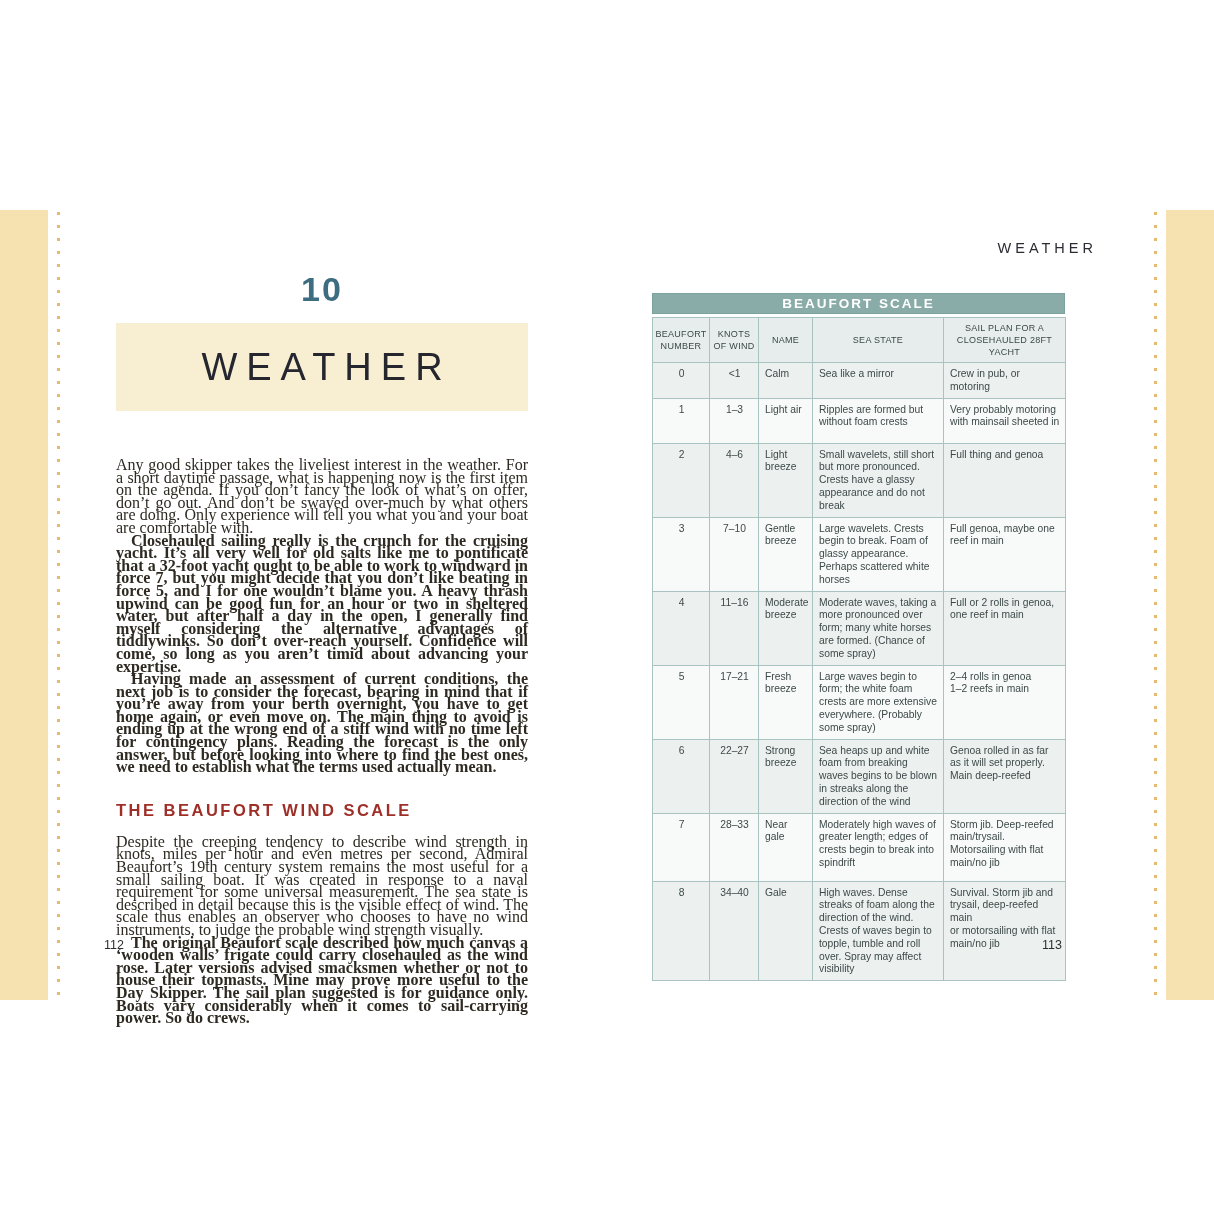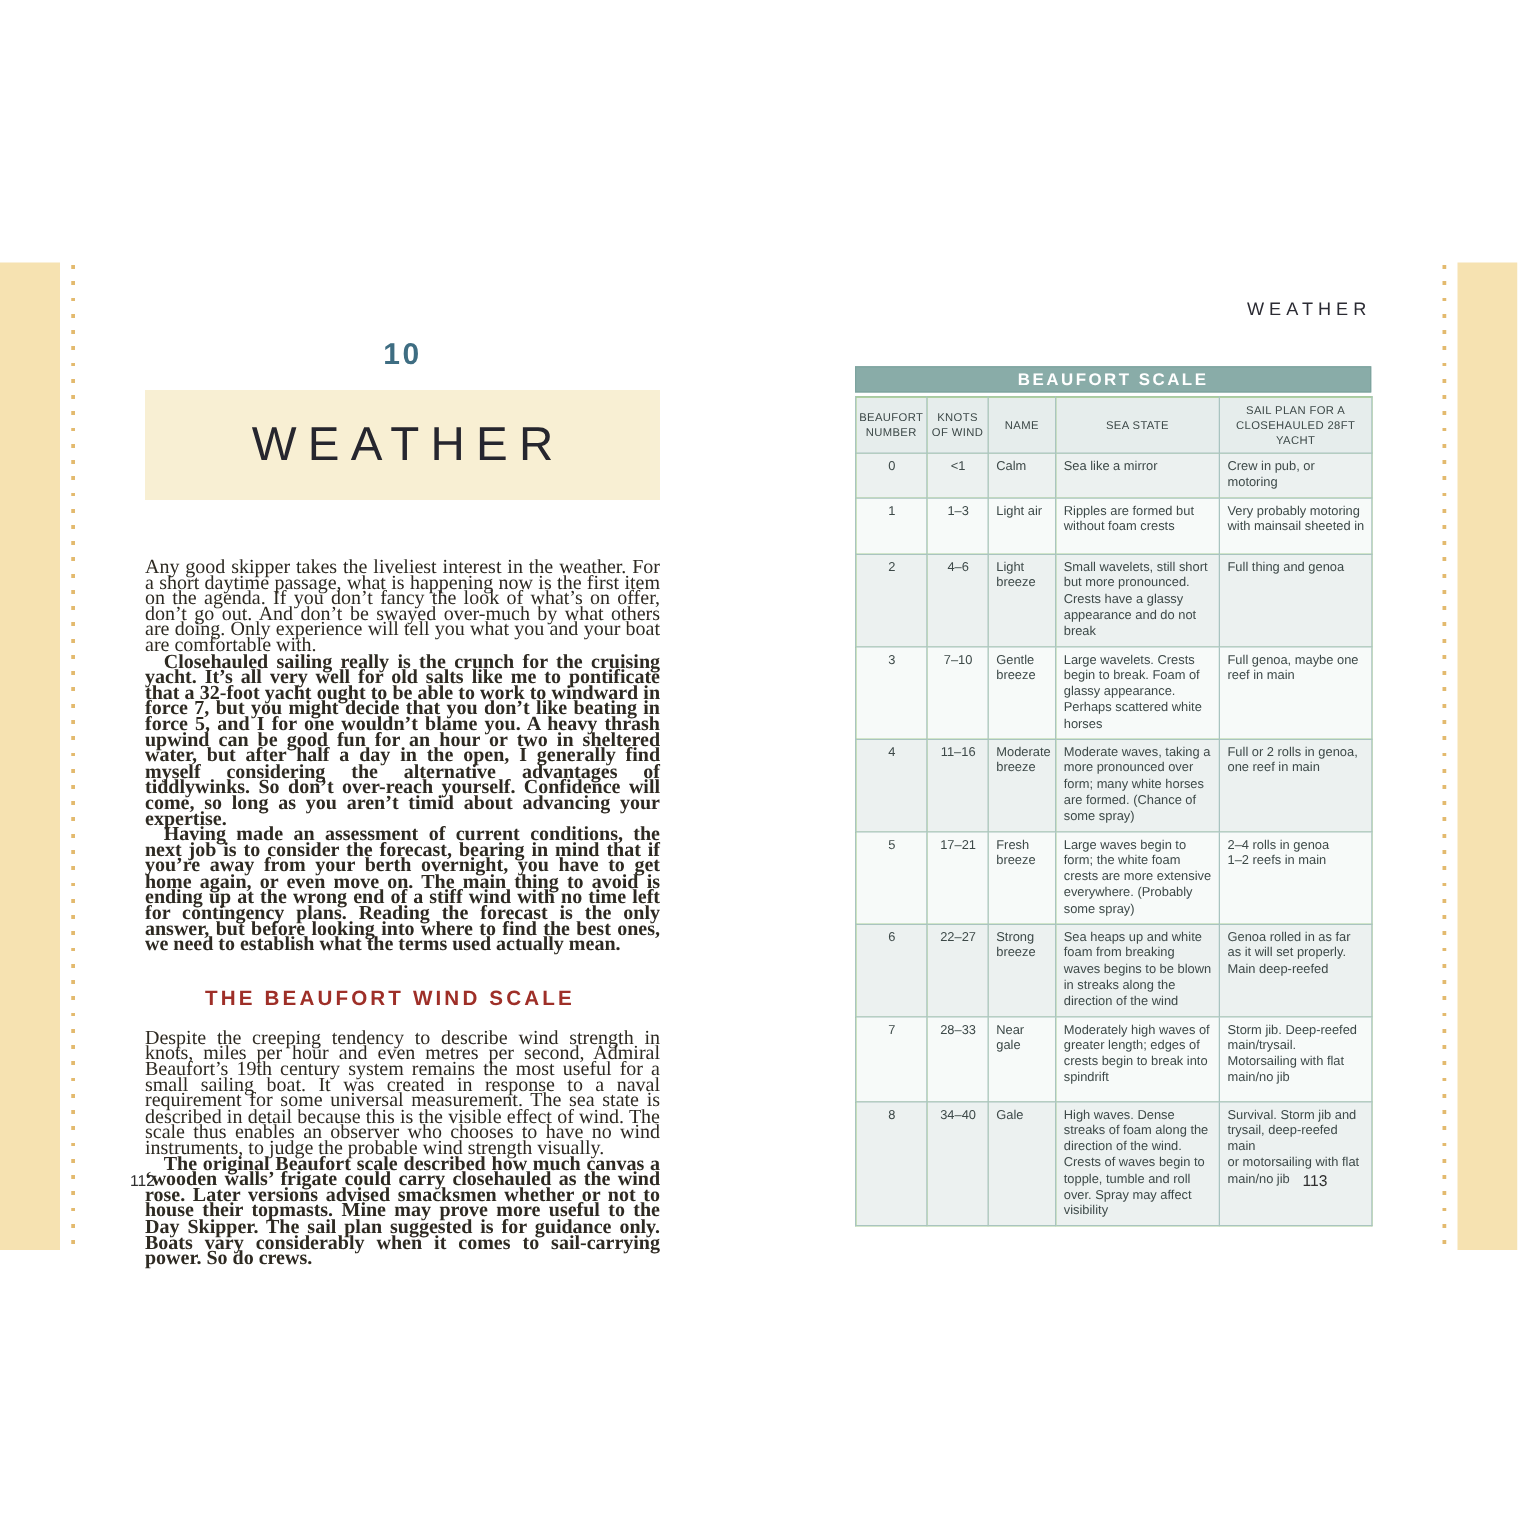--- a/index.html
+++ b/index.html
@@ -23,38 +23,38 @@
   .edge-strip{position:absolute;top:210px;width:48px;height:790px;background:var(--strip-tan);}
   .edge-strip.left{left:0;}
   .edge-strip.right{right:0;}
   .dot-line{position:absolute;top:212px;width:3px;height:788px;
     background:repeating-linear-gradient(to bottom,var(--dot-orange) 0 3px,transparent 3px 13px);}
   .dot-line.left{left:57px;}
   .dot-line.right{left:1154px;}
 
   
   .left-page{position:absolute;left:116px;top:270px;width:412px;}
-  .chapter-number{text-align:center;color:var(--accent-teal);font-size:24px;font-weight:bold;
+  .chapter-number{text-align:center;color:var(--accent-teal);font-size:34px;font-weight:bold;
     letter-spacing:2px;margin-bottom:14px;}
   .title-band{background:var(--band-cream);height:88px;display:flex;align-items:center;justify-content:center;}
   .title-band .title-text{font-size:38px;letter-spacing:9px;color:#26262e;font-weight:400;
     padding-left:9px; }
   .body-copy{margin-top:48px;font-family:"Liberation Serif",serif;font-size:16px;line-height:12.6px;
     color:var(--body-text);text-align:justify;}
   .body-copy p + p{text-indent:15px;font-weight:bold;}
   .section-heading{margin-top:27px;margin-bottom:16px;color:var(--heading-red);font-size:16.5px;
-    font-weight:bold;letter-spacing:2.5px;margin-left:48px;}
+    font-weight:bold;letter-spacing:2.5px;}
   .page-number{position:absolute;font-size:12.5px;color:#2f2f2f;top:938px;}
   .page-number.left-num{left:104px;}
   .page-number.right-num{left:684px;width:378px;text-align:right;}
 
   
   .right-page-header{position:absolute;left:684px;top:240px;width:413px;text-align:right;
     font-size:14.5px;letter-spacing:4px;color:#2b2b33;}
-  .table-wrap{position:absolute;left:684px;top:293px;width:413px;}
+  .table-wrap{position:absolute;left:652px;top:293px;width:413px;}
   .tbl-title{background:var(--tbl-title-bg);border:1px solid #7da39e;color:#ffffff;text-align:center;
     font-size:13.5px;font-weight:bold;letter-spacing:2px;height:21px;line-height:20px;margin-bottom:3px;}
   table{border-collapse:collapse;table-layout:fixed;width:413px;background:#84cc16;}
   col.c1{width:57px;}col.c2{width:49px;}col.c3{width:54px;}col.c4{width:131px;}col.c5{width:122px;}
   th,td{border:1px solid var(--tbl-border);vertical-align:top;color:var(--tbl-text);
     white-space:pre-line;font-weight:normal;}
   thead th{background:var(--tbl-header-bg);font-size:9px;letter-spacing:.3px;text-align:center;
     vertical-align:middle;padding:4px 2px;height:37px;line-height:12px;color:#3c4847;}
   td{font-size:10.3px;line-height:12.8px;padding:5px 5px 4px 6px;}
   td:nth-child(1),td:nth-child(2){text-align:center;}

